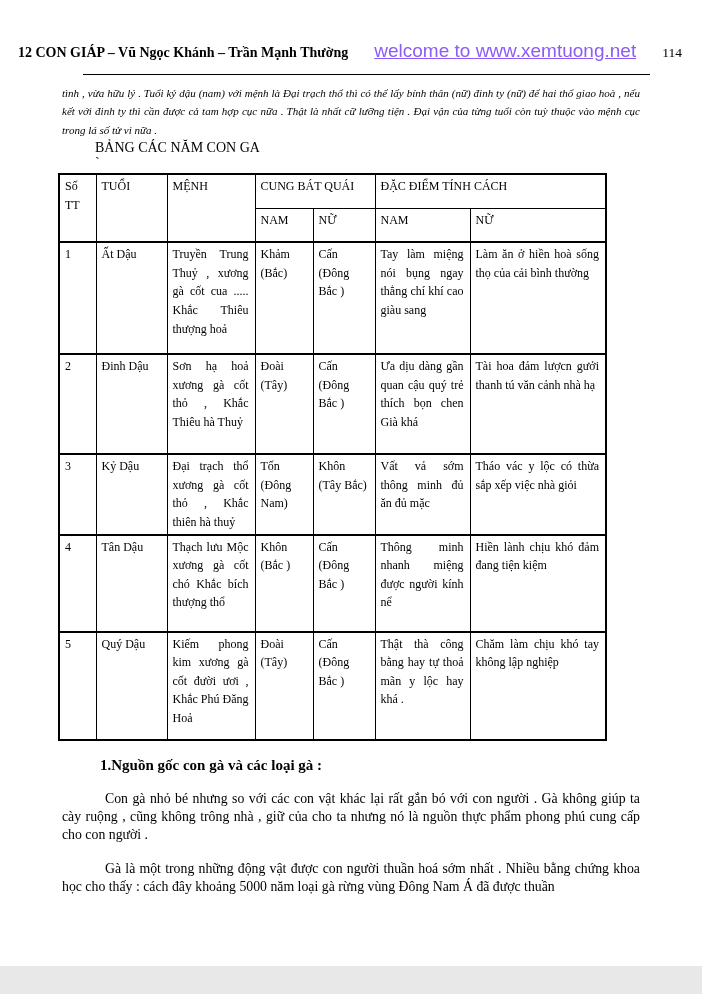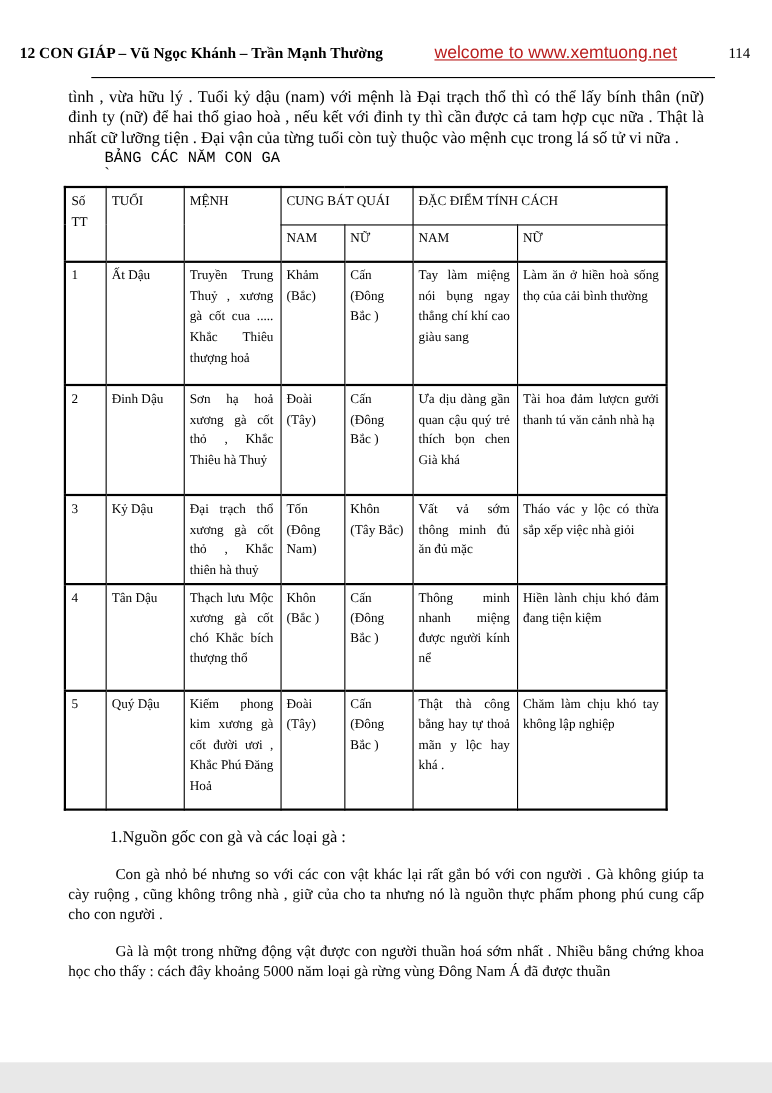--- a/index.html
+++ b/index.html
@@ -20,43 +20,43 @@
     align-items: baseline;
     margin: 40px 20px 0 18px;
   }
   .book-title {
     font-size: 14px;
     font-weight: bold;
     white-space: nowrap;
   }
   .site-link {
     font-family: "Liberation Sans", sans-serif;
-    font-size: 16px;
+    font-size: 19px;
     text-decoration: underline;
-    color: #b91c1c;
+    color: #8b5cf6;
     white-space: nowrap;
   }
   .page-number { font-size: 13.5px; }
   .header-rule {
     border: 0;
     border-top: 1.5px solid #000;
     margin: 12px 52px 0 83px;
   }
   
   .intro-para {
     margin: 9px 62px 0 62px;
-    font-size: 15px;
+    font-size: 11px;
     line-height: 18.4px;
     text-align: justify;
+    font-style: italic;
   }
   .table-caption {
     margin: 0 0 0 95px;
     font-size: 14px;
     line-height: 18px;
-    font-family: Liberation Mono, monospace;
   }
   .stray-mark {
     margin: 0 0 0 95px;
     font-size: 14px;
     line-height: 12px;
     height: 13px;
   }
   
   table.gio-table {
     border-collapse: collapse;
@@ -88,21 +88,21 @@
   .section-title {
     margin: 24px 0 0 62px;
     font-size: 32px;
     line-height: 40px;
     font-weight: normal;
     letter-spacing: 0.5px;
   }
   .subsection-title {
     margin: 14px 0 0 100px;
     font-size: 15px;
-    font-weight: normal;
+    font-weight: bold;
     line-height: 20px;
   }
   .body-para {
     margin: 15px 62px 0 62px;
     font-size: 13.8px;
     line-height: 18.4px;
     text-align: justify;
     text-indent: 43px;
   }
 </style>

